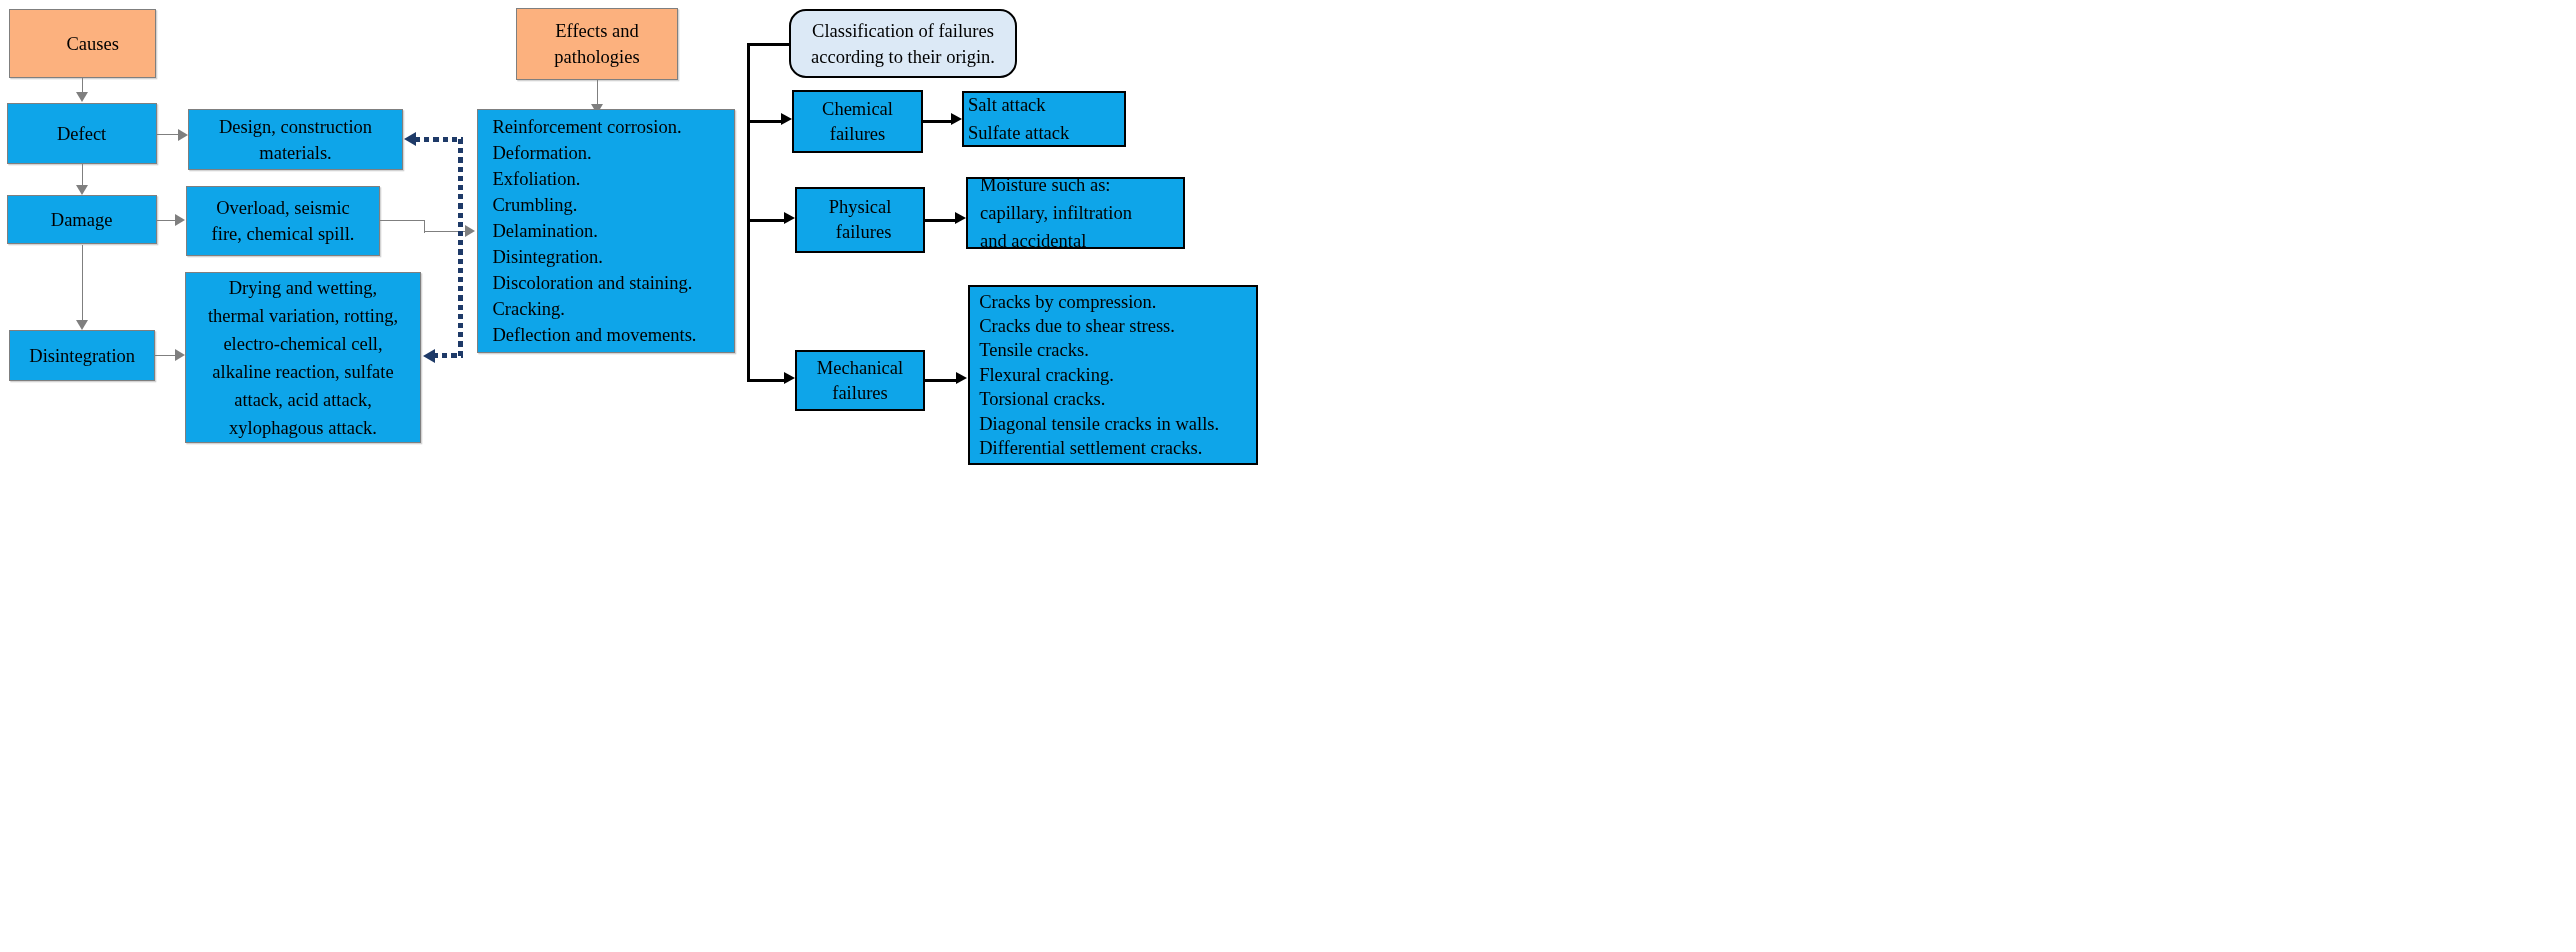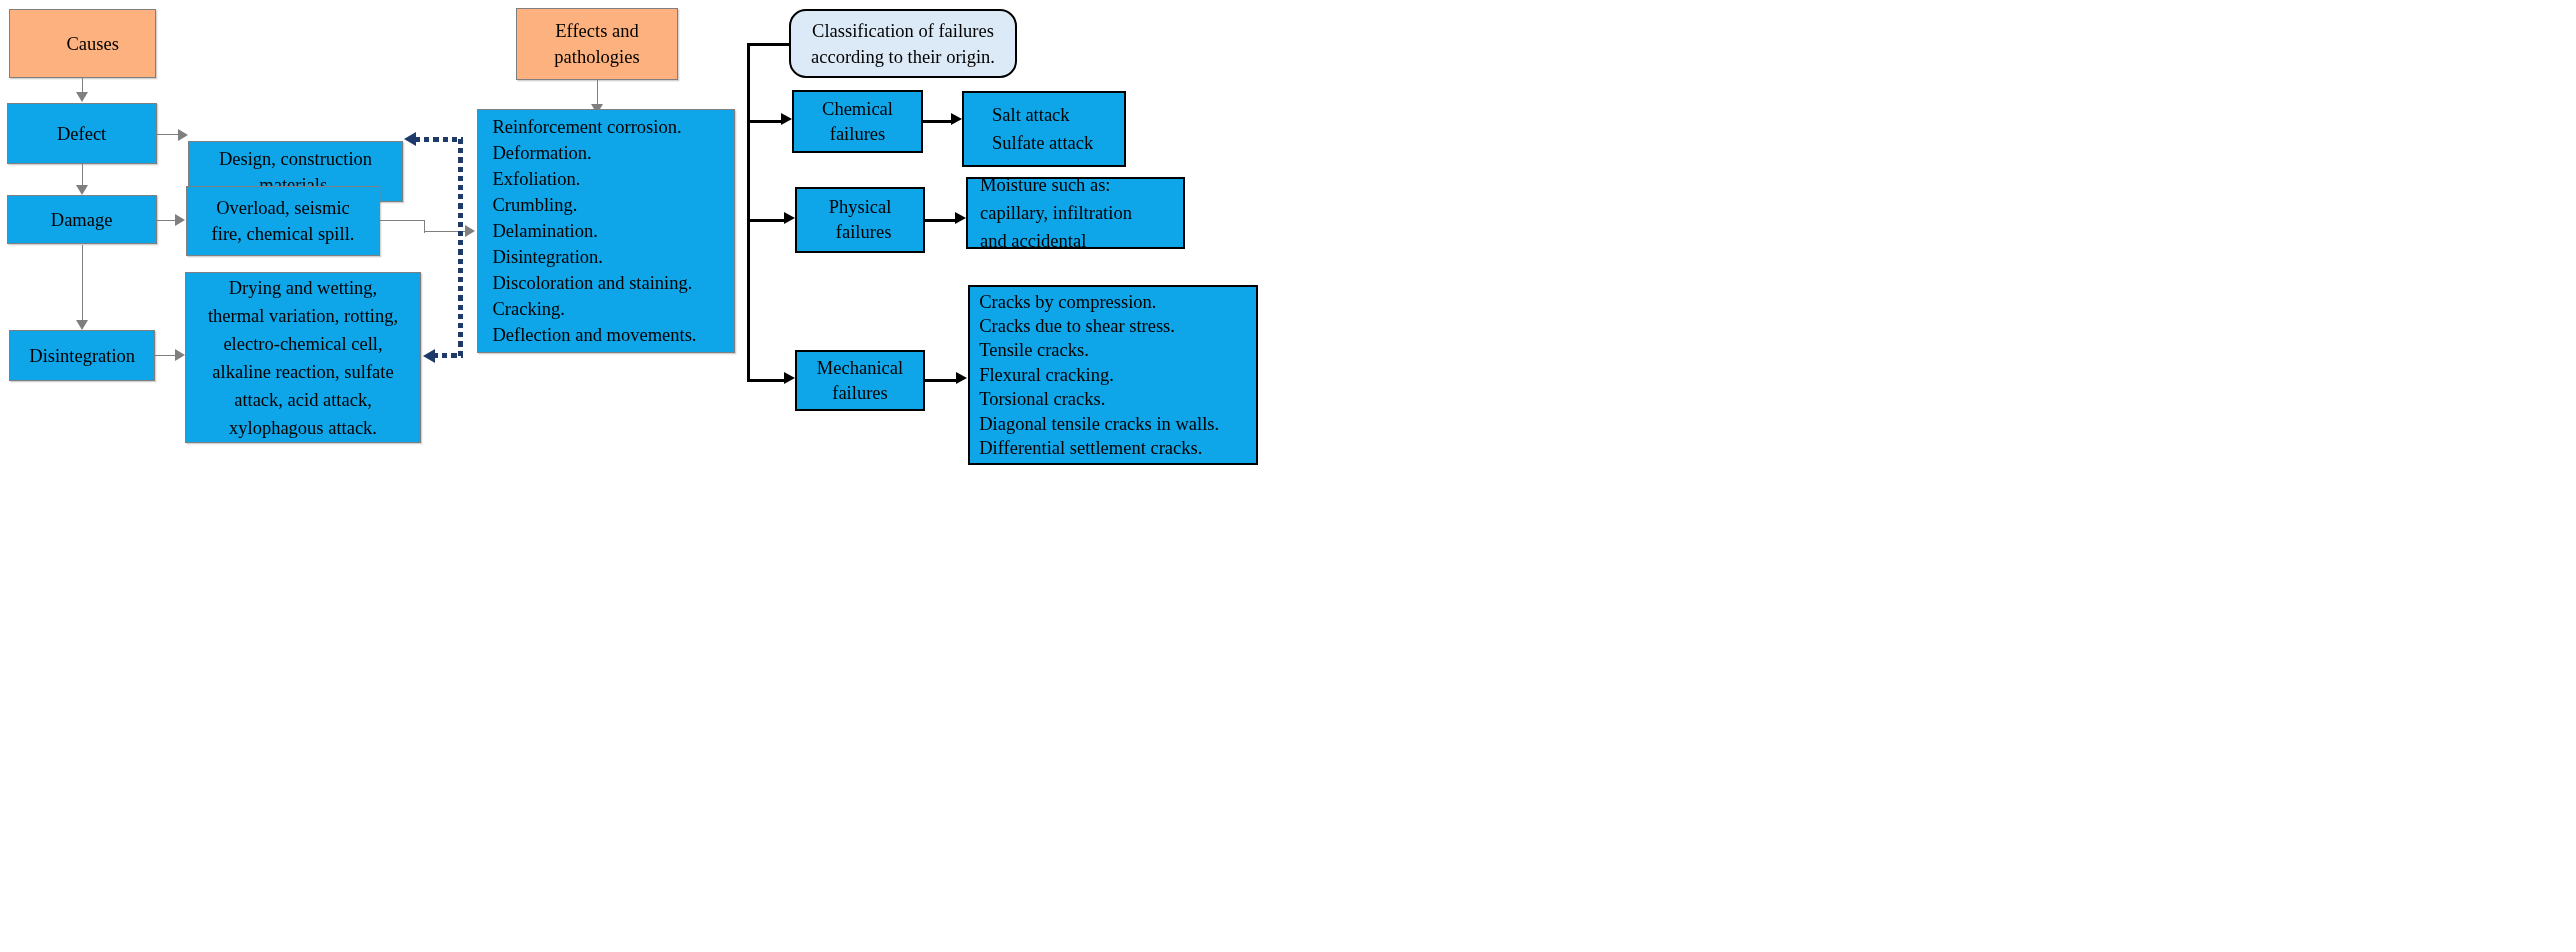--- a/index.html
+++ b/index.html
@@ -60,21 +60,21 @@
 
   <div class="box gray-border" style="left:6.6px;top:195px;width:150px;height:49px;">Damage</div>
 
   <div class="vline" style="left:82px;top:245px;height:76px;"></div>
   <div class="ah ah-d-gray" style="left:76px;top:320px;"></div>
 
   <div class="box gray-border" style="left:9.2px;top:330px;width:146px;height:51px;">Disintegration</div>
 
   <div class="hline" style="left:157px;top:134px;width:22.4px;"></div>
   <div class="ah ah-r-gray" style="left:178px;top:129px;"></div>
-  <div class="box gray-border" style="left:188px;top:109px;width:215px;height:61px;margin-top:32px;">Design, construction
+  <div class="box gray-border" style="left:188px;top:109px;width:215px;height:61px;">Design, construction
 materials.</div>
 
   <div class="hline" style="left:157px;top:220px;width:20px;"></div>
   <div class="ah ah-r-gray" style="left:175px;top:214px;"></div>
   <div class="box gray-border" style="left:186px;top:186px;width:194px;height:70px;">Overload, seismic
 fire, chemical spill.</div>
 
   <div class="hline" style="left:155px;top:355px;width:21px;"></div>
   <div class="ah ah-r-gray" style="left:175px;top:349px;"></div>
   <div class="box gray-border" style="left:185px;top:272px;width:236px;height:171px;line-height:28px;">Drying and wetting,
@@ -116,21 +116,21 @@
 
   <div class="box bluefill rounded" style="left:789px;top:9.2px;width:228px;height:69px;border:2.6px solid #000;">Classification of failures
 according to their origin.</div>
 
   <div class="hline black" style="left:747px;top:120px;width:36px;"></div>
   <div class="ah ah-r-black" style="left:781px;top:113px;"></div>
   <div class="box black-border" style="left:792px;top:90px;width:131px;height:63px;line-height:25px;">Chemical
 failures</div>
   <div class="hline black" style="left:923px;top:120px;width:30px;"></div>
   <div class="ah ah-r-black" style="left:951px;top:113px;"></div>
-  <div class="box black-border left-align" style="left:962px;top:91px;width:164px;height:76px;padding-left:28px;line-height:28px;">Salt attack
+  <div class="box black-border left-align" style="left:962px;top:91px;width:164px;height:56px;padding-left:4px;line-height:28px;">Salt attack
 Sulfate attack</div>
 
   <div class="hline black" style="left:747px;top:219px;width:37px;"></div>
   <div class="ah ah-r-black" style="left:784px;top:212px;"></div>
   <div class="box black-border" style="left:795px;top:187px;width:130px;height:66px;line-height:25px;text-align:right;">Physical
 failures</div>
   <div class="hline black" style="left:925px;top:219px;width:31px;"></div>
   <div class="ah ah-r-black" style="left:955px;top:212px;"></div>
   <div class="box black-border left-align" style="left:966px;top:177px;width:219px;height:72px;padding-left:12px;line-height:28px;">Moisture such as:
 capillary, infiltration

